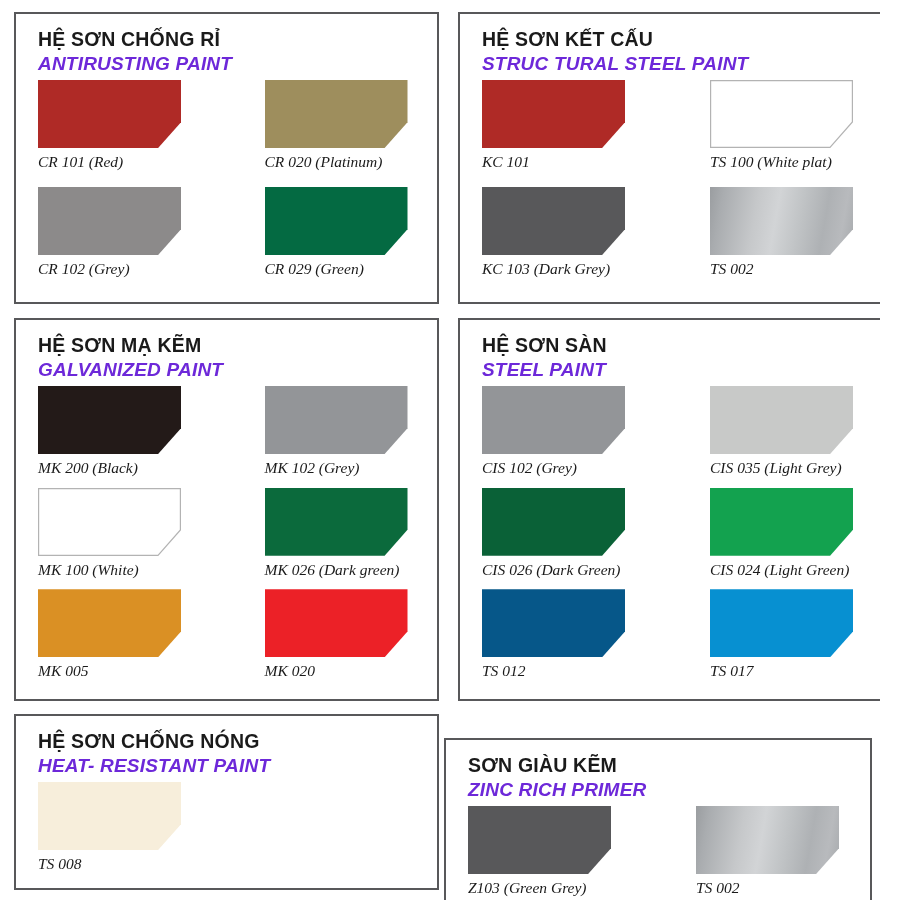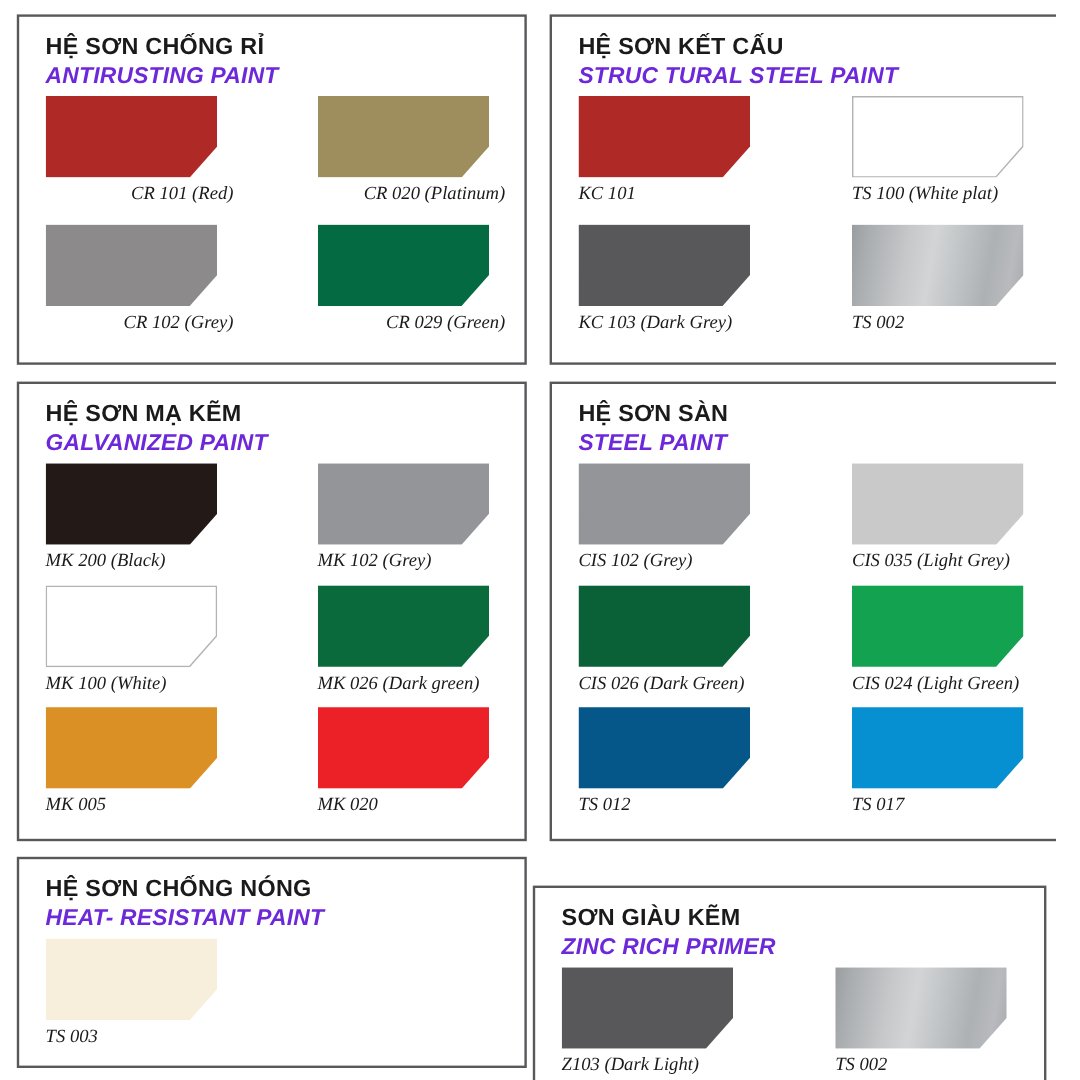--- a/index.html
+++ b/index.html
@@ -86,21 +86,21 @@
 </style>
 </head>
 <body>
 
 <div id="page">
     <div class="panel" style="left: 14px; top: 12px; width: 425px; height: 292px;">
       <div class="panel-head">
         <div class="title-vn">HỆ SƠN CHỐNG RỈ</div>
         <div class="title-en">ANTIRUSTING PAINT</div>
       </div>
-      <div class="swatch-grid" style="grid-template-rows: repeat(2, 1fr); text-align: right;">
+      <div class="swatch-grid" style="grid-template-rows: repeat(2, 1fr);">
         <div class="swatch-cell">
           <div class="swatch-box" style="background: rgb(175, 42, 38);"></div>
           <div class="swatch-label">CR 101 (Red)</div>
         </div>
         <div class="swatch-cell">
           <div class="swatch-box" style="background: rgb(158, 142, 93);"></div>
           <div class="swatch-label">CR 020 (Platinum)</div>
         </div>
         <div class="swatch-cell">
           <div class="swatch-box" style="background: rgb(140, 138, 138);"></div>
@@ -209,33 +209,33 @@
       </div>
     </div>
     <div class="panel" style="left: 14px; top: 714px; width: 425px; height: 176px;">
       <div class="panel-head">
         <div class="title-vn">HỆ SƠN CHỐNG NÓNG</div>
         <div class="title-en">HEAT- RESISTANT PAINT</div>
       </div>
       <div class="swatch-grid" style="grid-template-rows: repeat(1, 1fr);">
         <div class="swatch-cell">
           <div class="swatch-box" style="background: rgb(247, 238, 219);"></div>
-          <div class="swatch-label">TS 003</div>
+          <div class="swatch-label">TS 008</div>
         </div>
       </div>
     </div>
     <div class="panel" style="left: 444px; top: 714px; width: 428px; height: 176px; margin-top: 24px;">
       <div class="panel-head">
         <div class="title-vn">SƠN GIÀU KẼM</div>
         <div class="title-en">ZINC RICH PRIMER</div>
       </div>
       <div class="swatch-grid" style="grid-template-rows: repeat(1, 1fr);">
         <div class="swatch-cell">
           <div class="swatch-box" style="background: rgb(88, 88, 90);"></div>
-          <div class="swatch-label">Z103 (Dark Light)</div>
+          <div class="swatch-label">Z103 (Green Grey)</div>
         </div>
         <div class="swatch-cell">
           <div class="swatch-box" style="background: linear-gradient(100deg, rgb(154, 157, 160) 0%, rgb(169, 172, 175) 9%, rgb(198, 200, 202) 32%, rgb(210, 212, 214) 46%, rgb(192, 195, 197) 62%, rgb(174, 177, 180) 78%, rgb(184, 186, 189) 90%, rgb(167, 170, 173) 100%);"></div>
           <div class="swatch-label">TS 002</div>
         </div>
       </div>
     </div>
   </div>
 
 </body></html>

